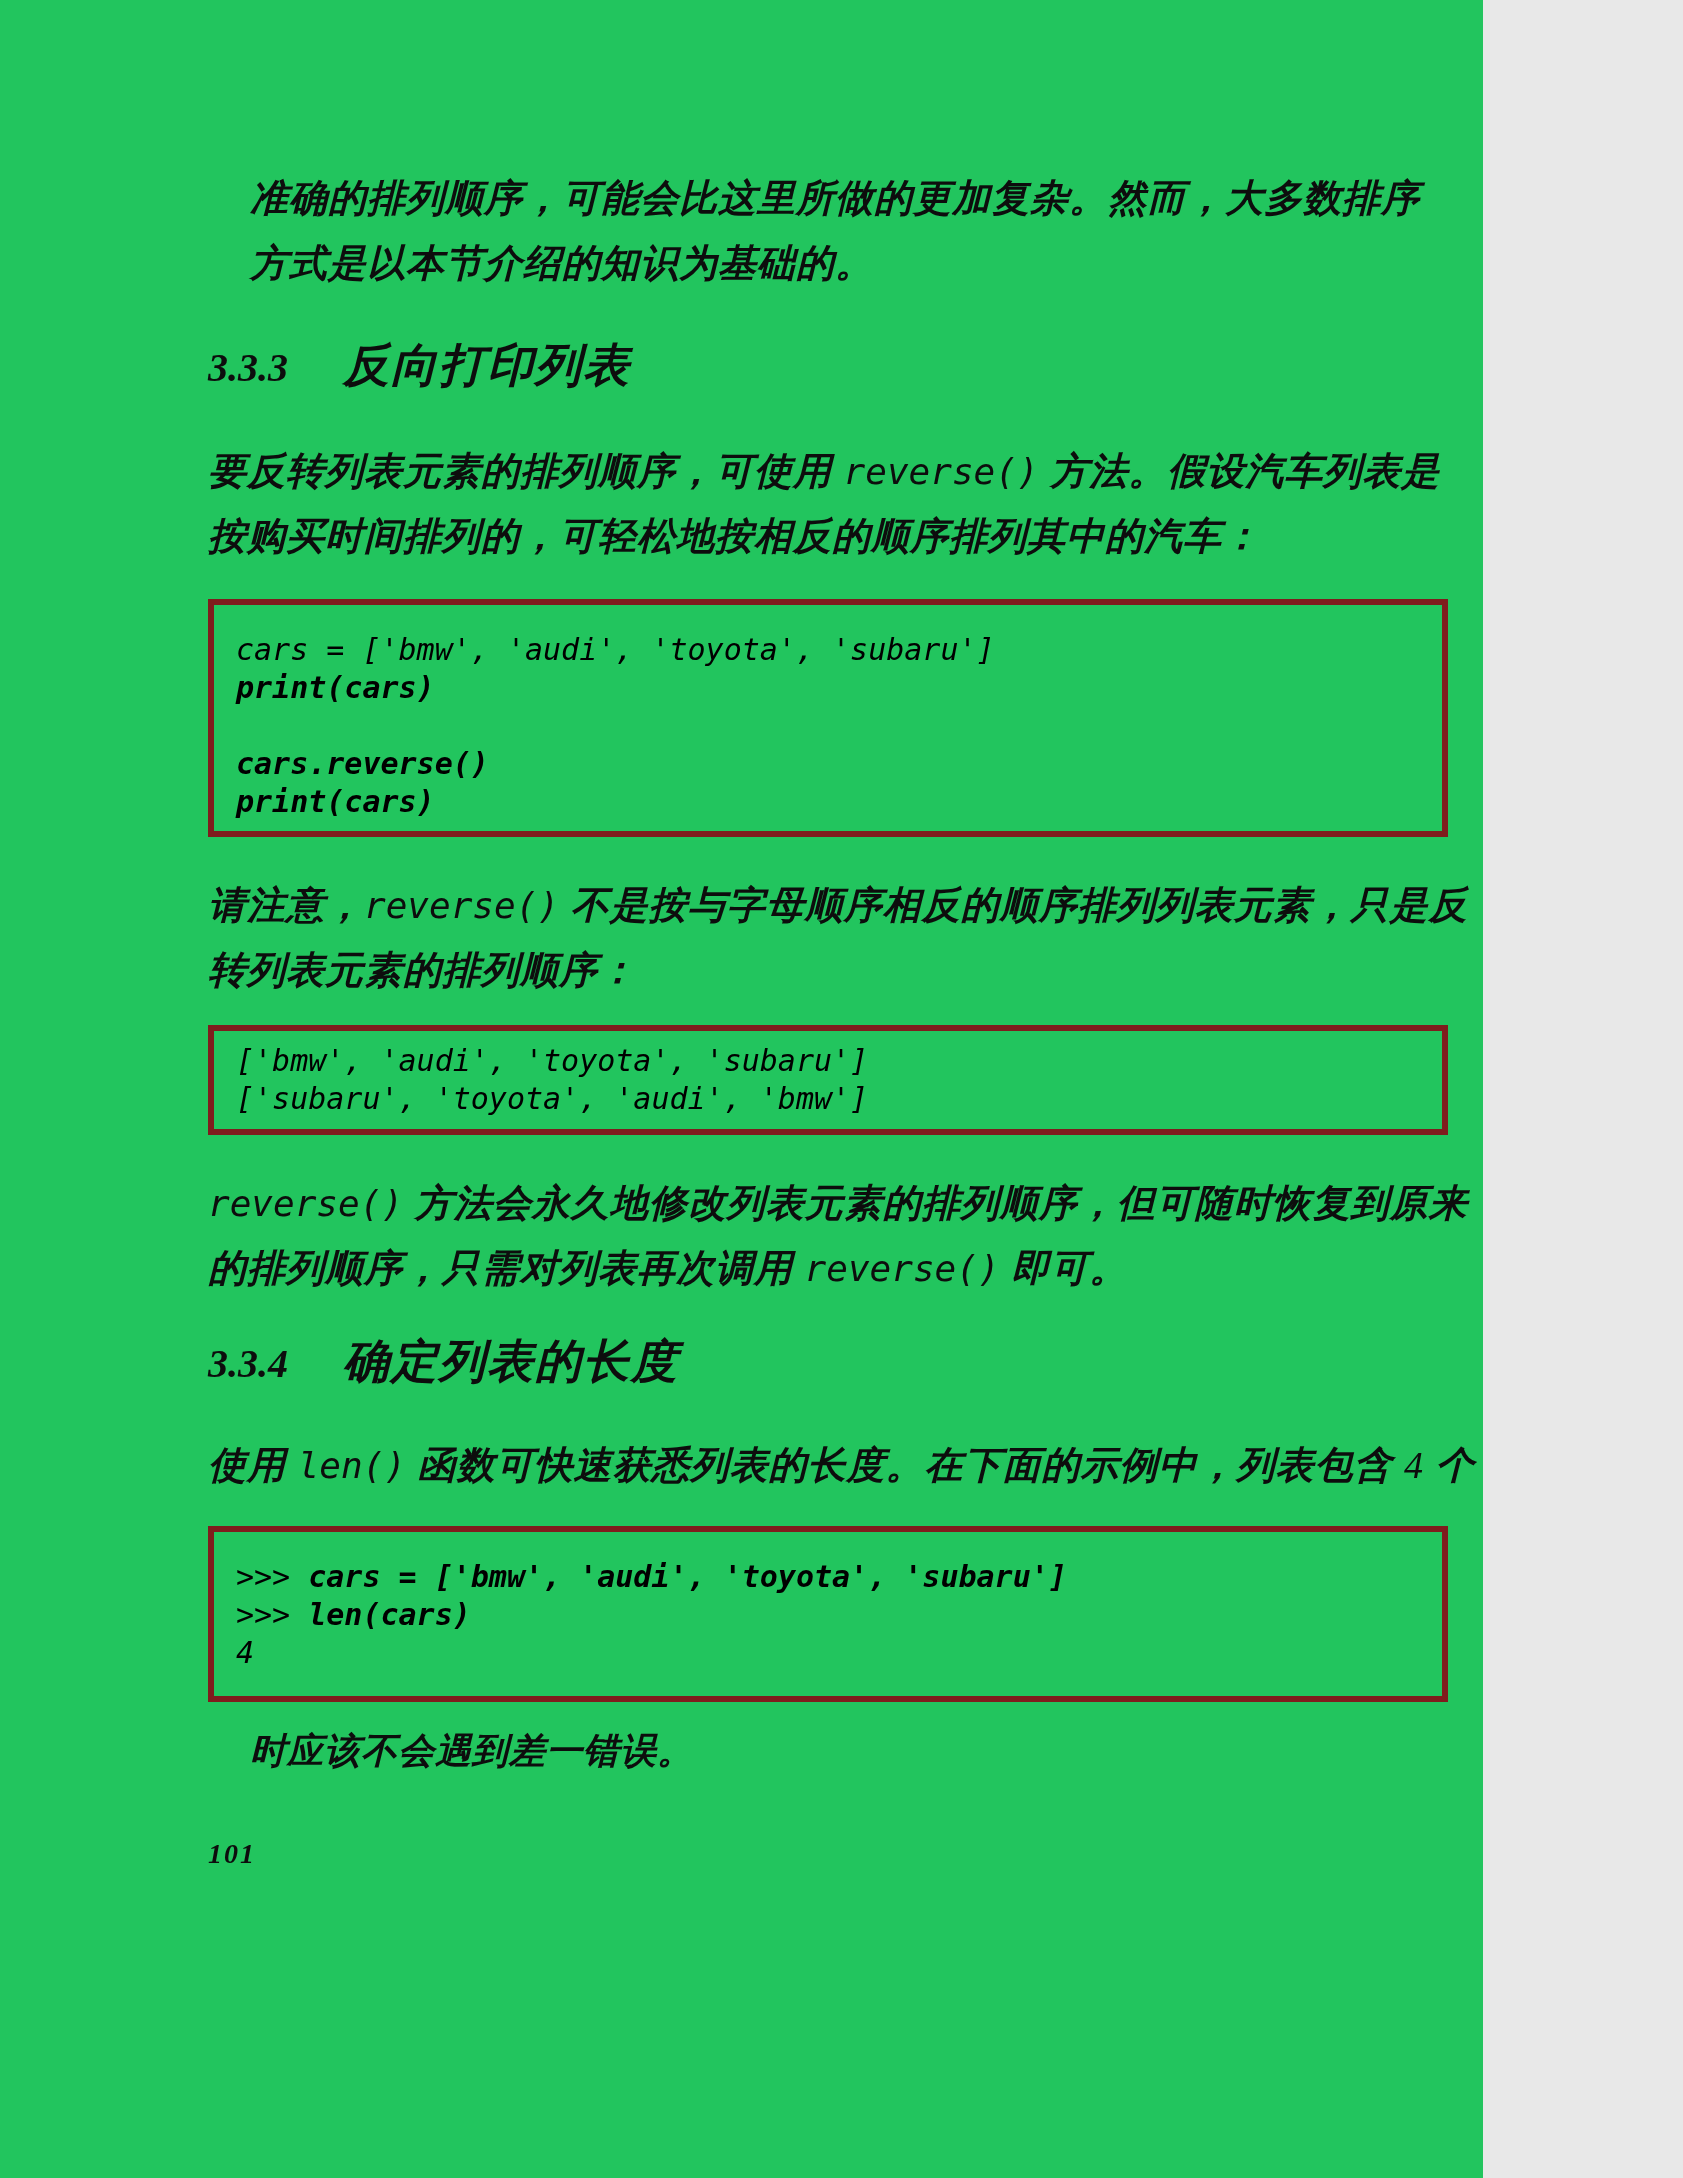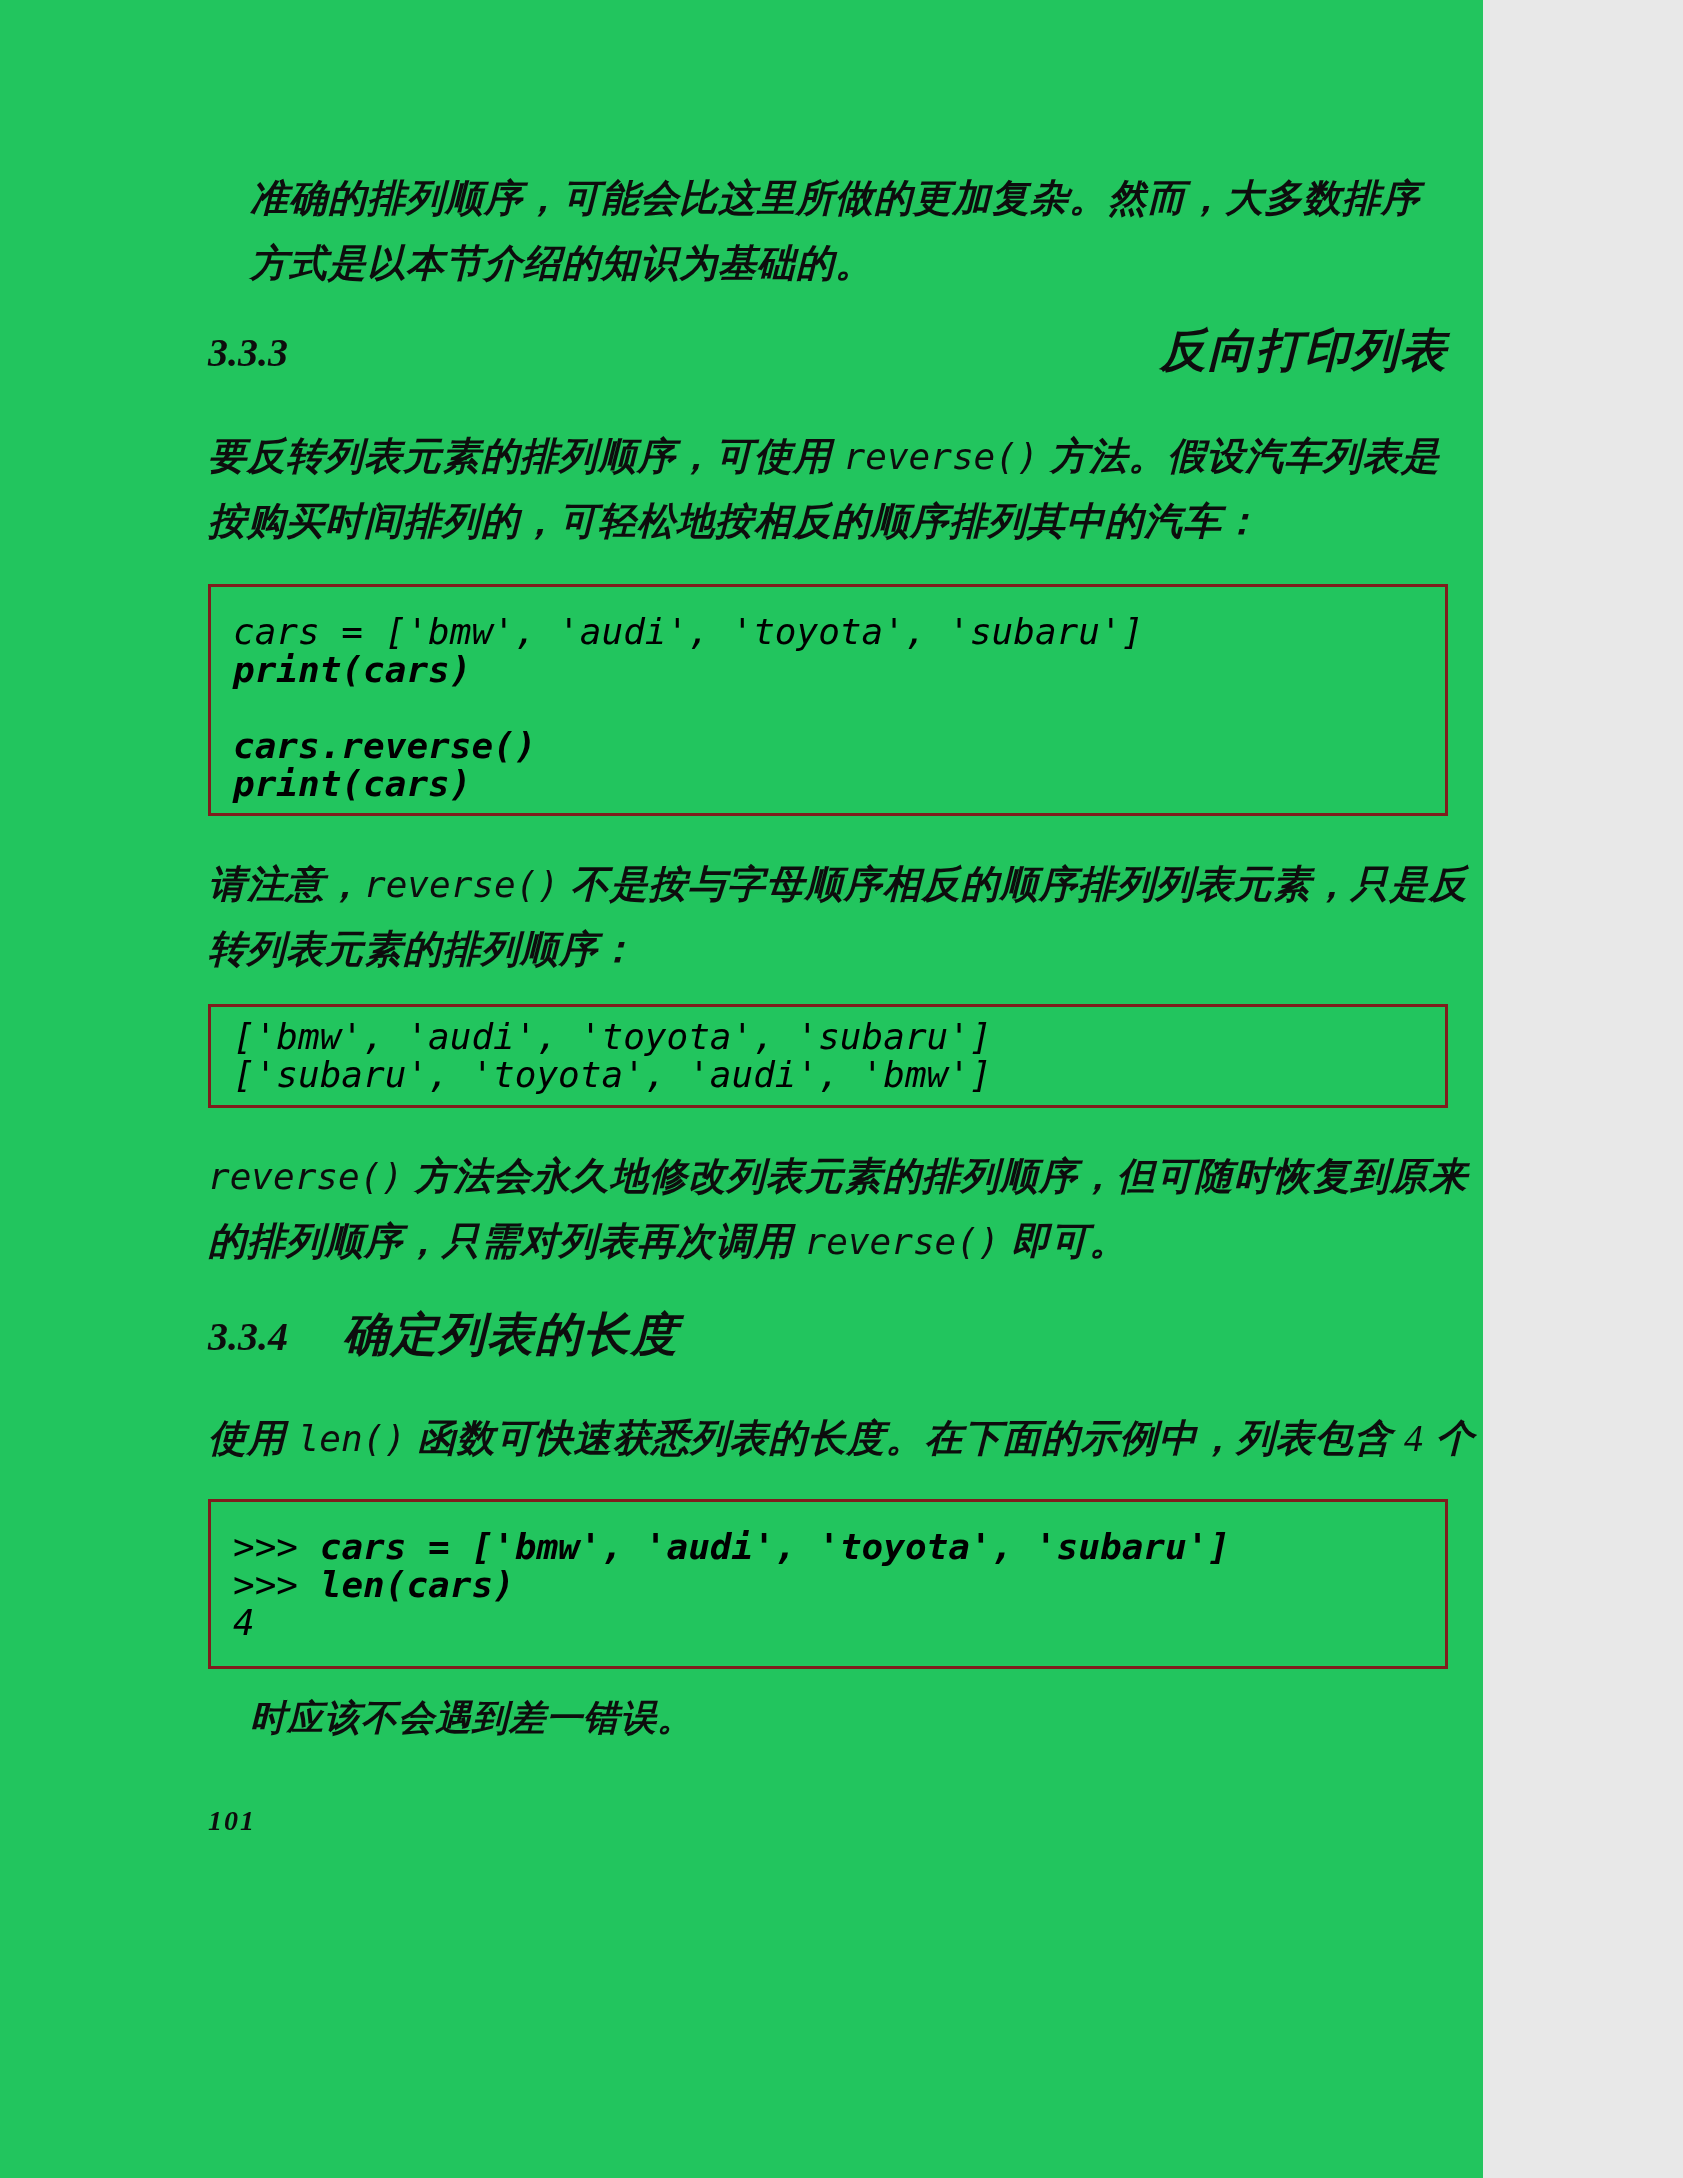--- a/index.html
+++ b/index.html
@@ -45,31 +45,31 @@
     font-family: "Liberation Serif", serif;
     font-size: 40px;
     font-weight: 600;
   }
   .heading .title {
     font-size: 46px;
     font-weight: 800;
     margin-left: 55px;
     letter-spacing: 2px;
   }
-  .h1m { margin-top: 24px; justify-content: space-between; }
+  .h1m { margin-top: 39px; }
   .h2m { margin-top: 30px; }
   .mt-p2 { margin-top: 42px; }
   .mt-p3 { margin-top: 36px; }
   .mt-p4 { margin-top: 36px; }
   .mt-p5 { margin-top: 40px; }
   .mt-p6 { margin-top: 34px; }
   .codeblock {
-    border: 3px solid #7f1d1d;
+    border: 6px solid #7f1d1d;
     font-family: "DejaVu Sans Mono", monospace;
-    font-size: 36px;
+    font-size: 30px;
     line-height: 38px;
     color: #000;
     font-weight: 400;
     letter-spacing: 0;
   }
   .codeblock .ln { white-space: pre; }
   .codeblock .s-b { font-weight: 700; }
   .cb-tall { margin-top: 30px; padding: 26px 22px 10px 22px; }
   .cb-short { margin-top: 22px; padding: 11px 11px 11px 22px; }
   .cb-repl { margin-top: 28px; padding: 26px 22px 24px 22px; }

